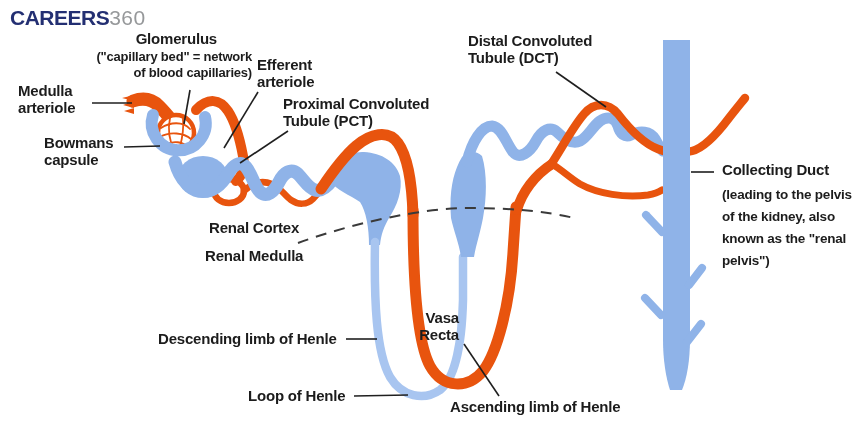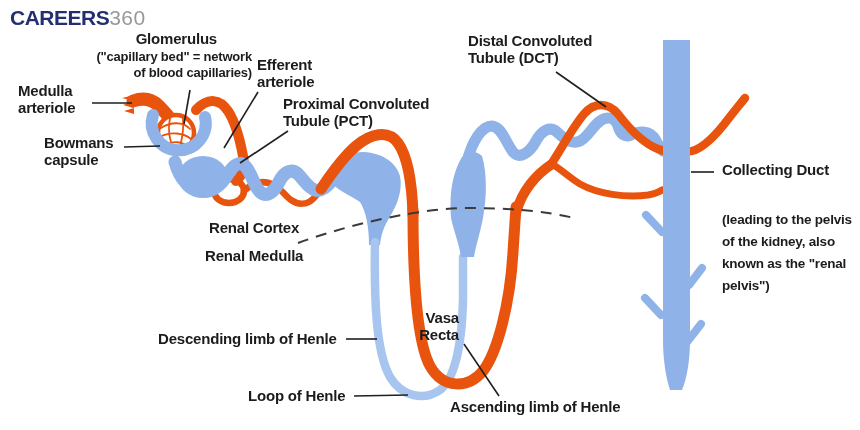--- a/index.html
+++ b/index.html
@@ -18,21 +18,21 @@
   .dash   {stroke:var(--dash);stroke-width:2;fill:none;stroke-dasharray:11 8;}
   .leader {stroke:var(--leader);stroke-width:1.6;fill:none;}
   
   .lbl{
     position:absolute;color:var(--text);font-size:15px;font-weight:700;
     letter-spacing:-0.2px;line-height:16.5px;white-space:nowrap;
   }
   .lbl span{display:block;}
   .ctr{text-align:right;}
   .small{font-size:13px;font-weight:600;line-height:16px;}
-  .cdcap{font-size:13.5px;font-weight:700;line-height:22px;margin-top:25px;}
+  .cdcap{font-size:13.5px;font-weight:700;line-height:22px;}
   
   .brand{position:absolute;left:10px;top:6px;white-space:nowrap;text-align:center;}
   .brand .main{font-size:21px;font-weight:800;color:var(--brand-navy);letter-spacing:-0.5px;}
   .brand .suffix{font-size:21px;font-weight:400;color:var(--brand-gray);letter-spacing:0.5px;}
 </style>
 </head>
 <body>
 
 <div class="stage">
 

